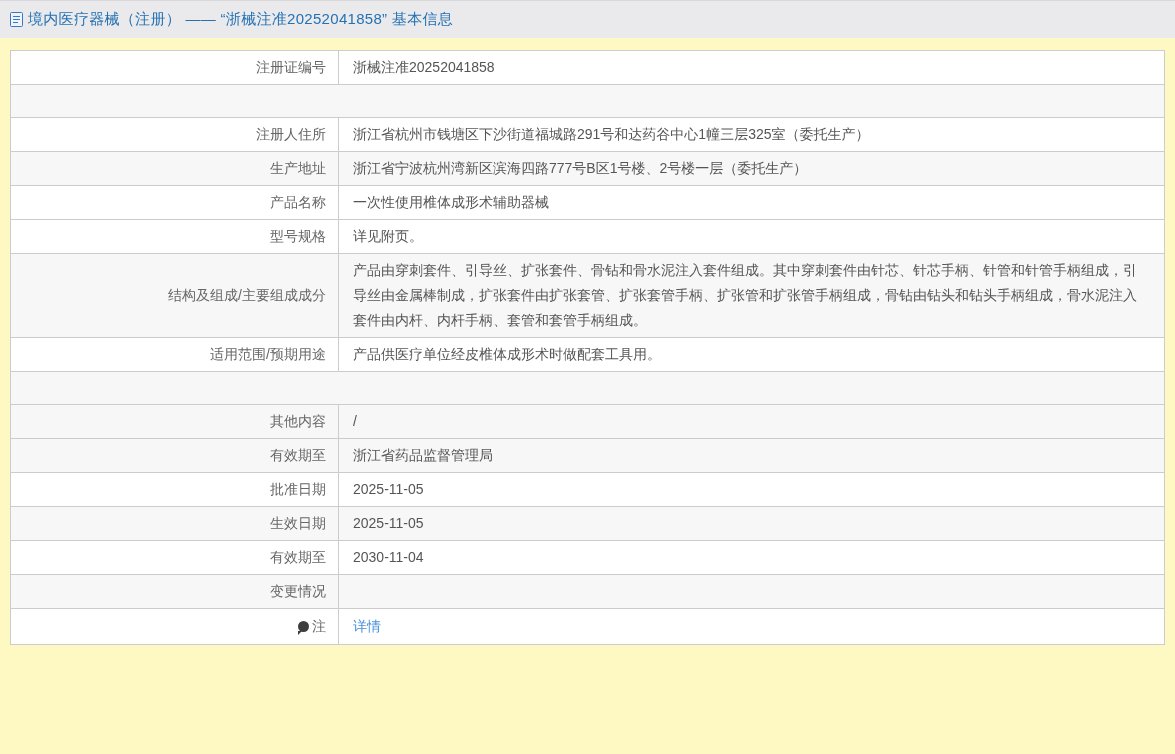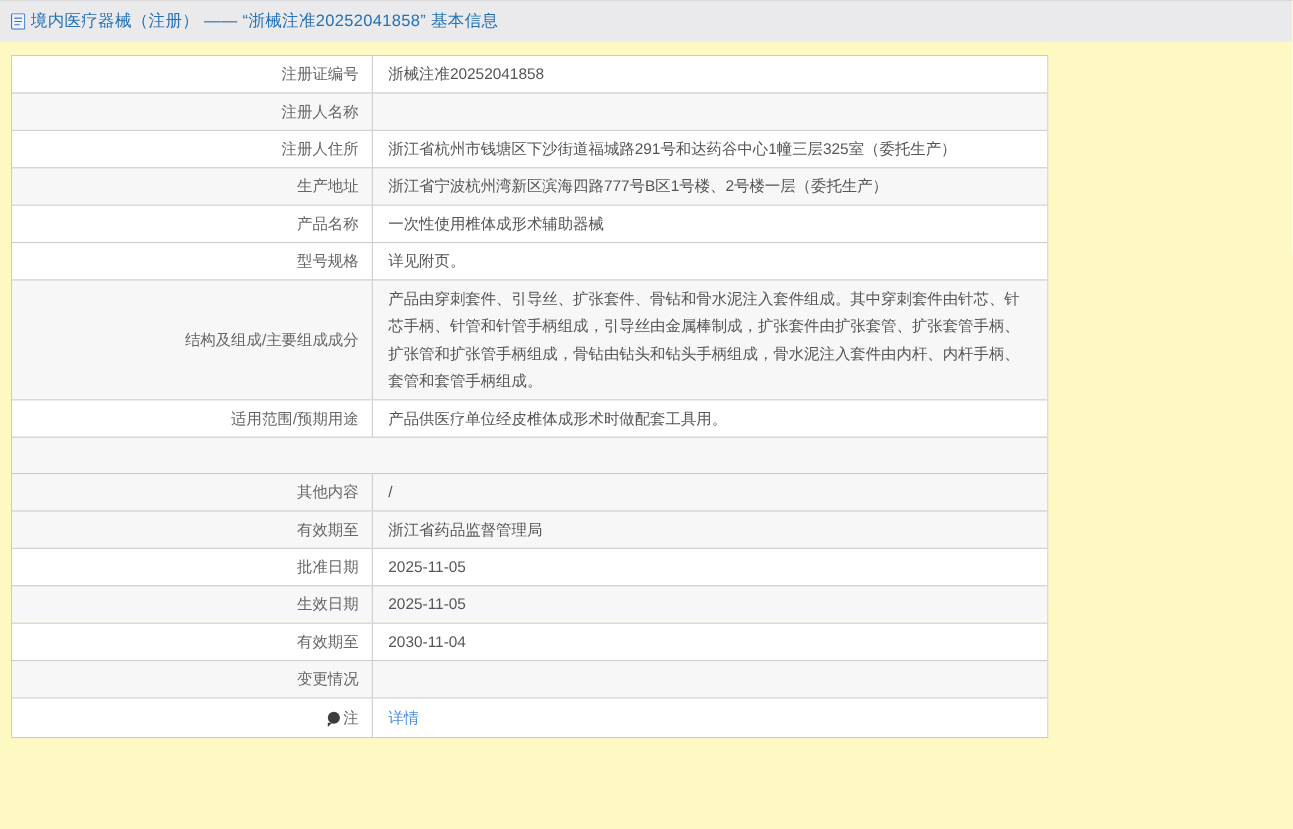--- a/index.html
+++ b/index.html
@@ -31,21 +31,21 @@
   .doc-icon { display: inline-flex; align-items: center; margin-right: 5px; }
   .page-title {
     color: var(--title-blue);
     font-size: 15px;
     letter-spacing: 0.3px;
     white-space: nowrap;
   }
 
   .info-table {
     margin: 12px 10px 0 10px;
-    width: 943px;
+    width: 1155px;
     border: 1px solid var(--border-gray);
   }
   .row {
     display: flex;
     background: #ffffff;
     min-height: 33px;
   }
   .row + .row { border-top: 1px solid var(--border-gray); }
   .row.alt { background: var(--alt-row-bg); }
   .row.tall { min-height: 36px; }
@@ -109,21 +109,20 @@
     </span>
     <span class="page-title">境内医疗器械（注册） —— “浙械注准20252041858” 基本信息</span>
   </div>
 
   <div class="info-table" id="info-table">
       <div class="row">
         <div class="cell label">注册证编号</div>
         <div class="cell value">浙械注准20252041858</div>
       </div>
       <div class="row alt">
-        <div class="cell label">注册人名称</div>
       </div>
       <div class="row">
         <div class="cell label">注册人住所</div>
         <div class="cell value">浙江省杭州市钱塘区下沙街道福城路291号和达药谷中心1幢三层325室（委托生产）</div>
       </div>
       <div class="row alt">
         <div class="cell label">生产地址</div>
         <div class="cell value">浙江省宁波杭州湾新区滨海四路777号B区1号楼、2号楼一层（委托生产）</div>
       </div>
       <div class="row">

